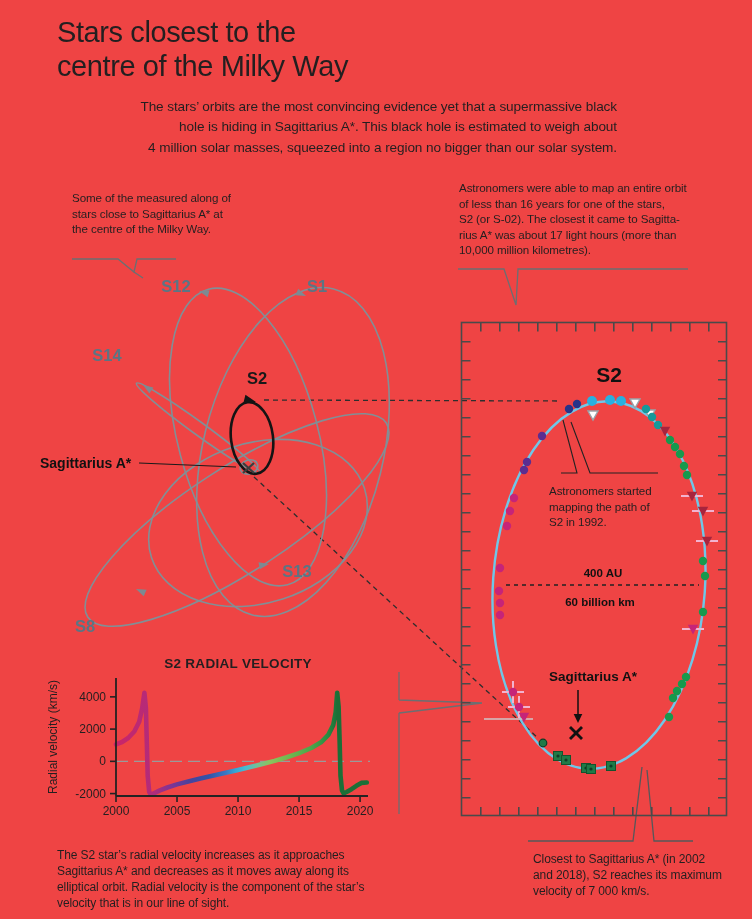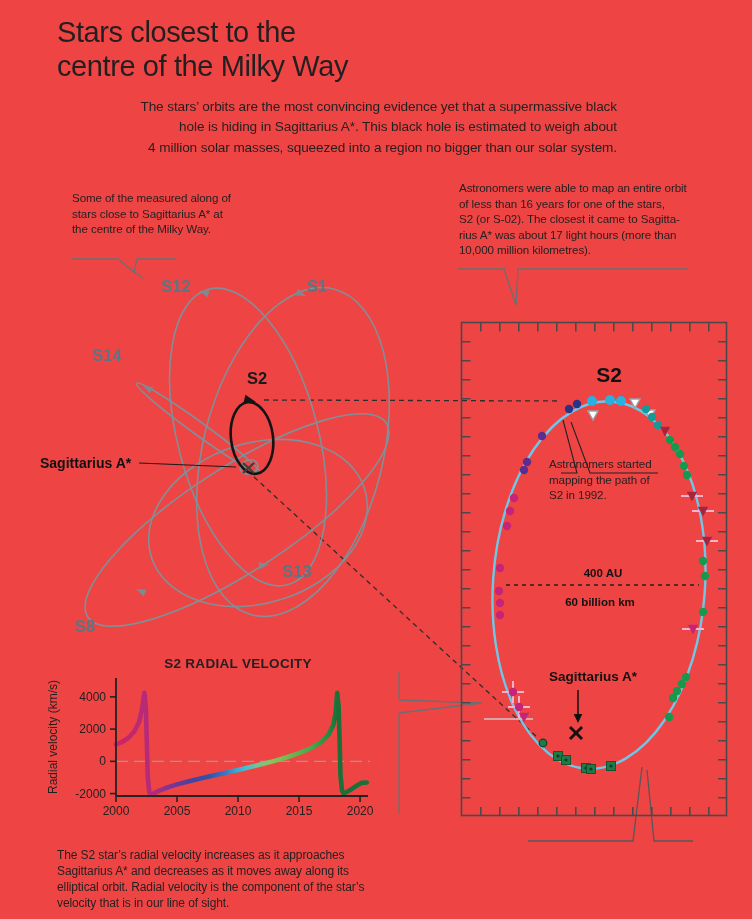--- a/index.html
+++ b/index.html
@@ -36,29 +36,32 @@
   <div class="abs t-ann" style="left:72px;top:190px;width:200px;">Some of the measured along of
 stars close to Sagittarius A* at
 the centre of the Milky Way.</div>
 
   <div class="abs t-ann" style="left:459px;top:180px;width:290px;">Astronomers were able to map an entire orbit
 of less than 16 years for one of the stars,
 S2 (or S-02). The closest it came to Sagitta-
 rius A* was about 17 light hours (more than
 10,000 million kilometres).</div>
 
-  <div class="abs t-ann" style="left:549px;top:456px;width:130px;">Astronomers started
+  <div class="abs t-ann" style="left:549px;top:483px;width:130px;">Astronomers started
 mapping the path of
 S2 in 1992.</div>
 
   <div class="abs t-cap" style="left:57px;top:847px;width:340px;">The S2 star’s radial velocity increases as it approaches
 Sagittarius A* and decreases as it moves away along its
 elliptical orbit. Radial velocity is the component of the star’s
 velocity that is in our line of sight.</div>
 
+  <div class="abs t-cap" style="left:533px;top:851px;width:210px;">Closest to Sagittarius A* (in 2002
+and 2018), S2 reaches its maximum
+velocity of 7 000 km/s.</div>
 
   <svg id="gfx" width="752" height="919" viewBox="0 0 752 919">
     <defs id="defs">
         <linearGradient id="rvg" gradientUnits="userSpaceOnUse" x1="116" y1="0" x2="368" y2="0">
           <stop offset="0.0000" stop-color="#cb2567"></stop>
           <stop offset="0.1550" stop-color="#b02c7c"></stop>
           <stop offset="0.2228" stop-color="#7b3596"></stop>
           <stop offset="0.2906" stop-color="#4a429c"></stop>
           <stop offset="0.3680" stop-color="#3253a8"></stop>
           <stop offset="0.4358" stop-color="#3a77c2"></stop>

